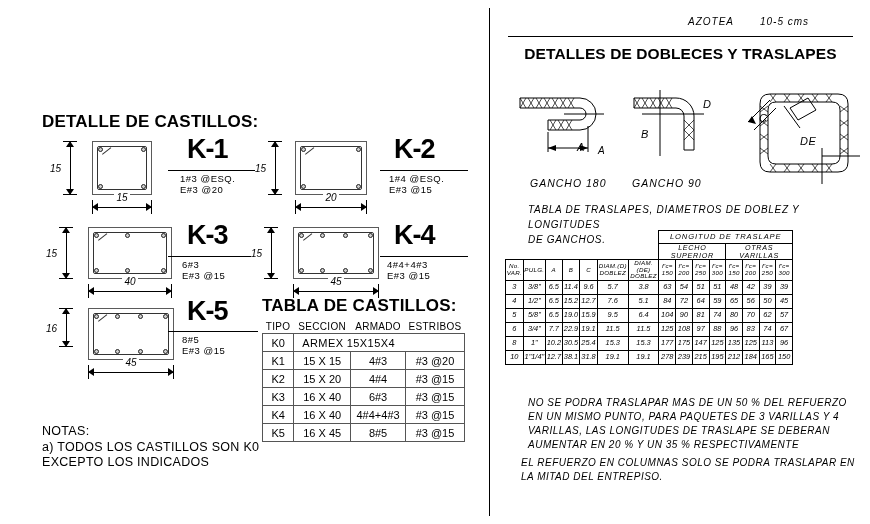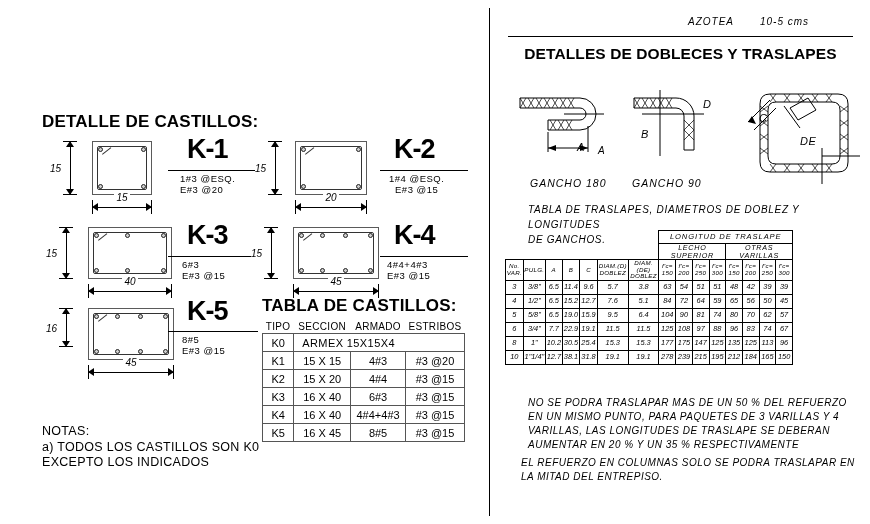--- a/index.html
+++ b/index.html
@@ -208,21 +208,21 @@
   <div class="dim-h" style="left:295px; top:203px; width:72px;">
     <div class="ln"></div>
       <div class="tick-l"></div>
       <div class="tick-r"></div>
     <div class="ar-l"></div>
       <div class="ar-r"></div>
     <div class="lbl"><span>20</span></div>
   </div>
   <div class="abs kcode" style="left:394px; top:134px;">K-2</div>
   <div class="abs krule" style="left:380px; top:170px; width:88px;"></div>
-  <div class="abs kspec" style="left:389px; top:173px;text-align:center;">1#4 @ESQ.
+  <div class="abs kspec" style="left:389px; top:173px;">1#4 @ESQ.
 E#3 @15</div>
 
   <div class="colsec" style="left:88px; top:227px; width:84px; height:52px;">
     <div class="stirrup"></div>
     <div class="bar" style="left:5px; top:5px;"></div>
     <div class="bar" style="left:36px; top:5px;"></div>
     <div class="bar" style="right:5px; top:5px;"></div>
     <div class="bar" style="left:5px; bottom:5px;"></div>
     <div class="bar" style="left:36px; bottom:5px;"></div>
     <div class="bar" style="right:5px; bottom:5px;"></div>

